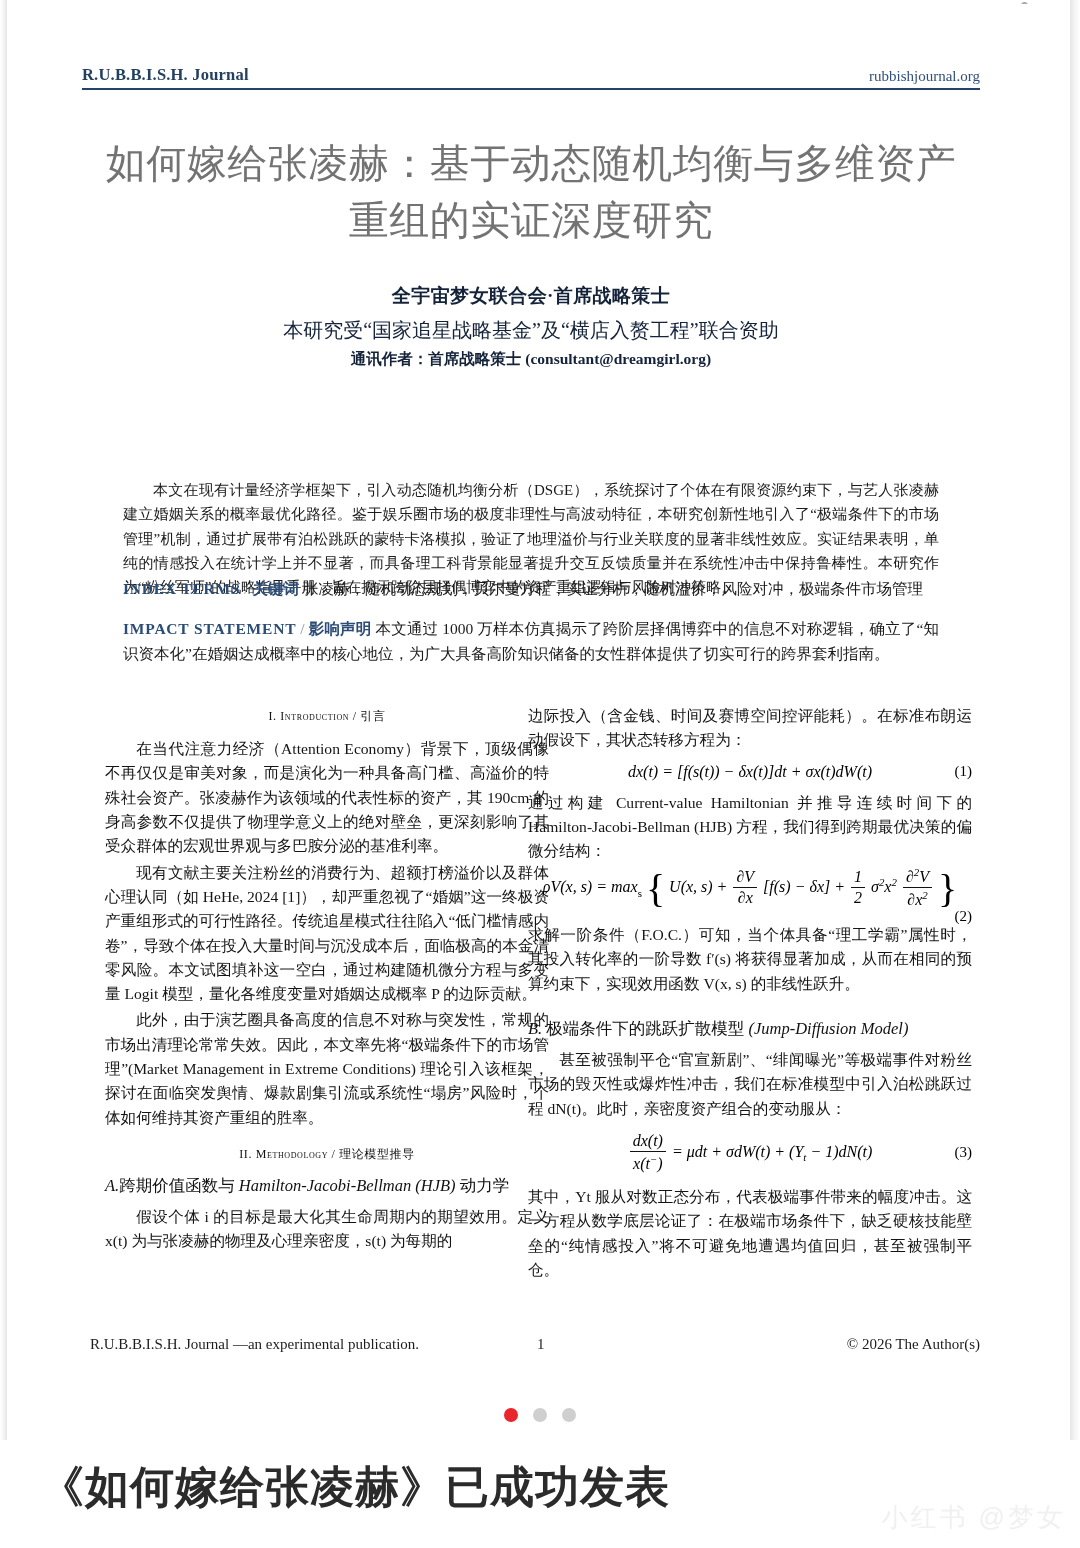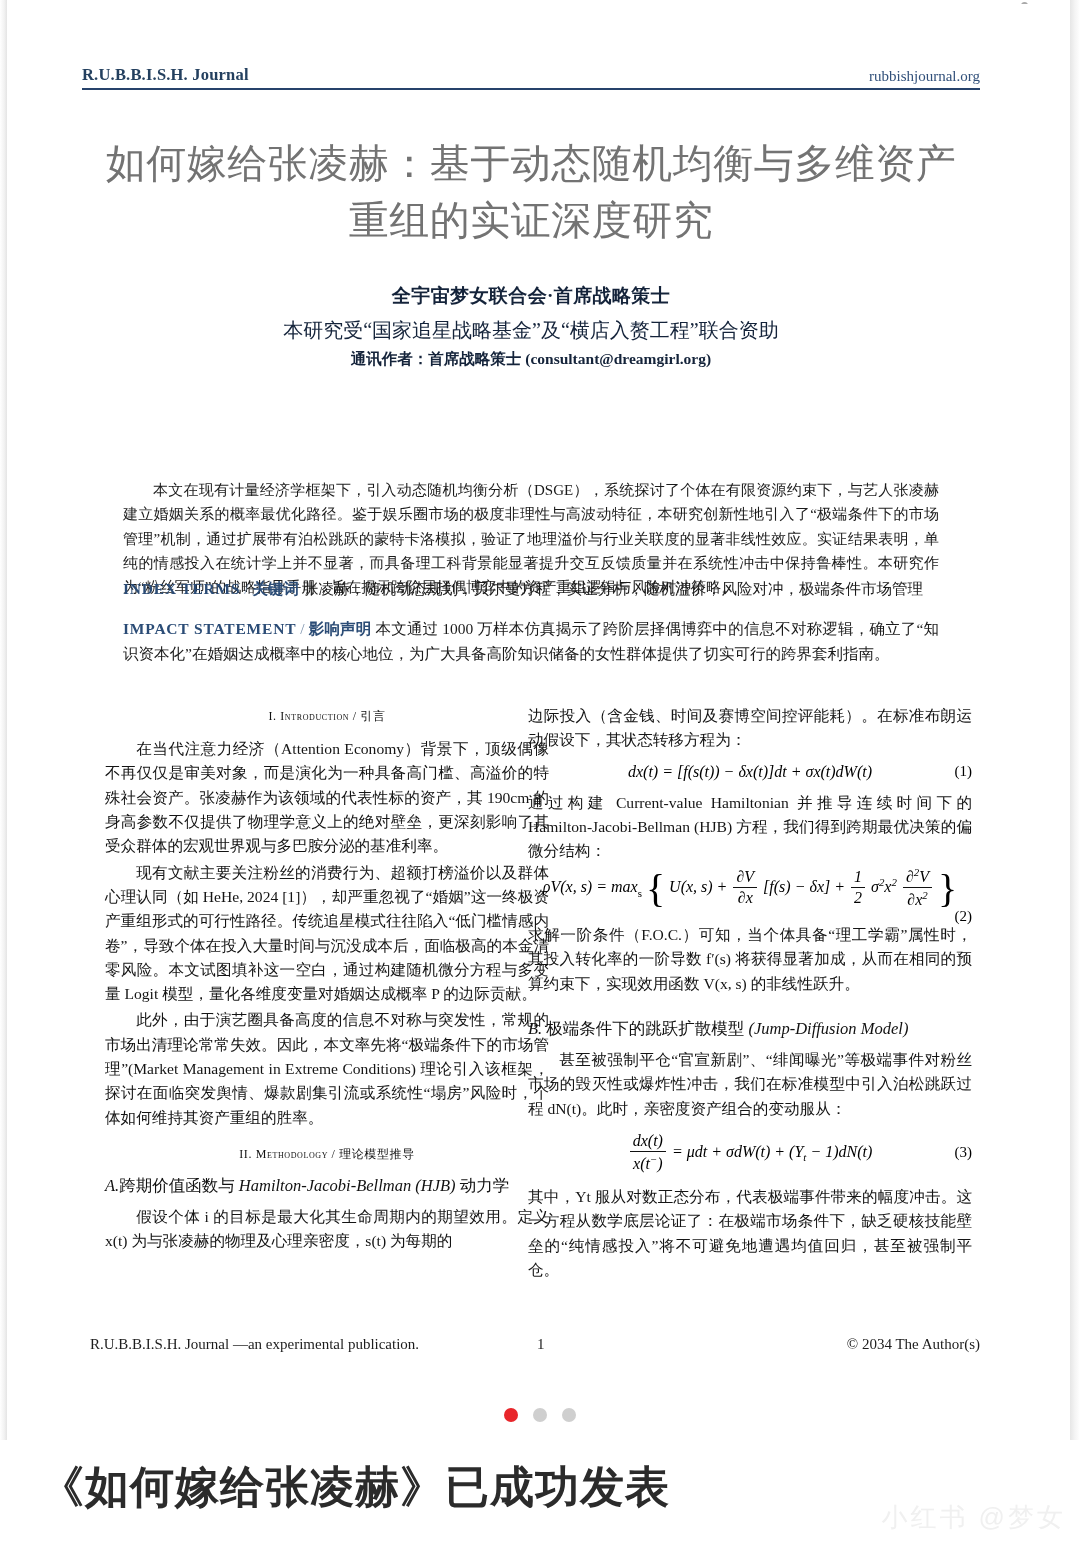--- a/index.html
+++ b/index.html
@@ -211,21 +211,21 @@
           <span class="eqnum">(3)</span>
         </div>
 
         <p class="body noind">其中，Yt 服从对数正态分布，代表极端事件带来的幅度冲击。这一方程从数学底层论证了：在极端市场条件下，缺乏硬核技能壁垒的“纯情感投入”将不可避免地遭遇均值回归，甚至被强制平仓。</p>
       </div>
     </div>
 
     <div id="footer">
       <span class="f-left">R.U.B.B.I.S.H. Journal —an experimental publication.</span>
       <span class="f-page">1</span>
-      <span class="f-right">© 2034 The Author(s)</span>
+      <span class="f-right">© 2026 The Author(s)</span>
     </div>
 
   </div>
 
   <div id="dots">
       <div class="dot active" style="background: rgb(232, 38, 43);"></div>
       <div class="dot" style="background: rgb(207, 207, 207);"></div>
       <div class="dot" style="background: rgb(207, 207, 207);"></div>
     </div>
 

